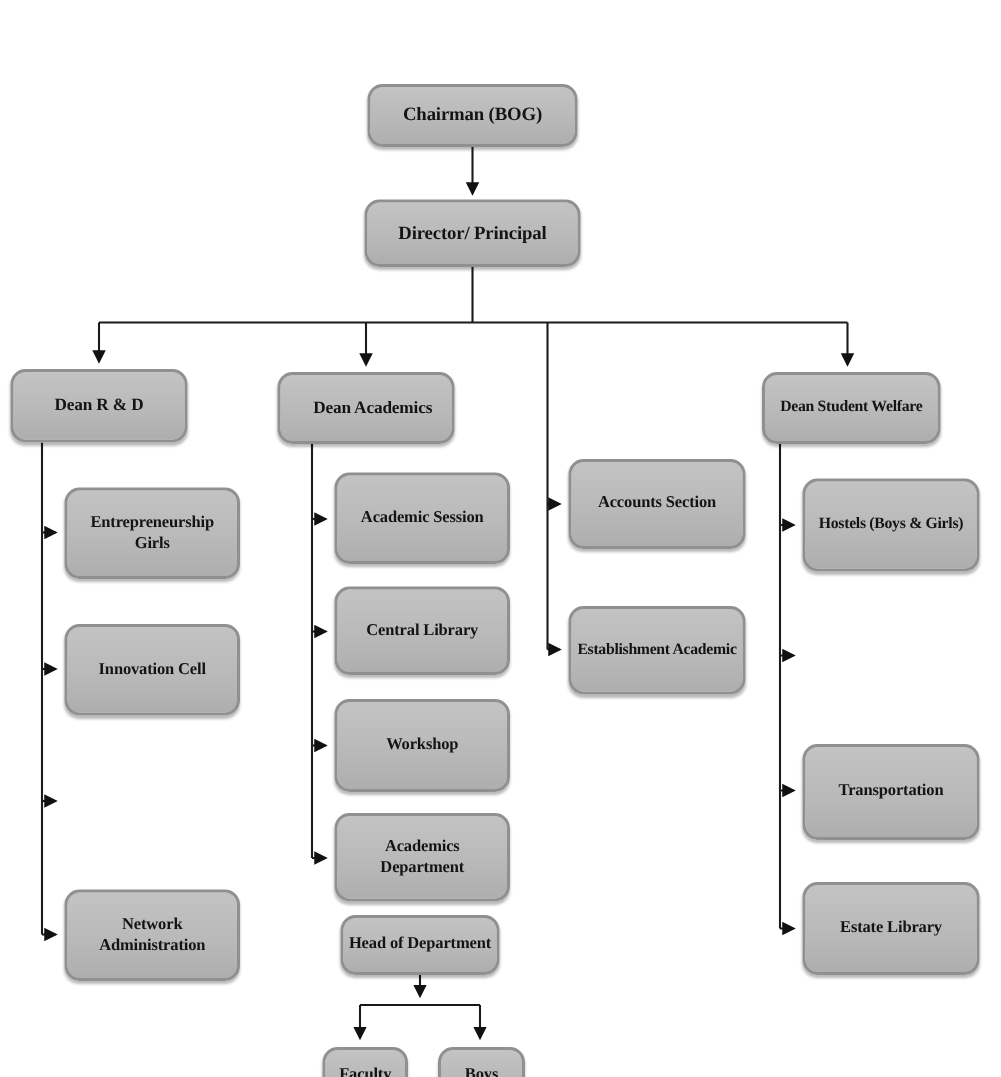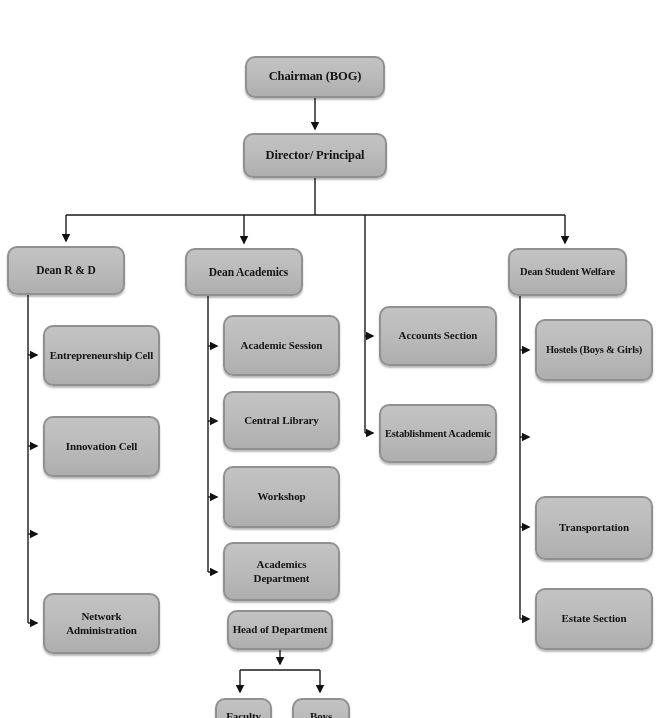--- a/index.html
+++ b/index.html
@@ -118,32 +118,32 @@
     </g>
   </svg>
 
   <div class="node lvl-top" id="n-chairman">Chairman (BOG)</div>
   <div class="node lvl-top" id="n-director">Director/ Principal</div>
 
   <div class="node lvl-dean" id="n-dean-rd">Dean R &amp; D</div>
   <div class="node lvl-dean" id="n-dean-academics">Dean Academics</div>
   <div class="node lvl-dean tight" id="n-dean-sw">Dean Student Welfare</div>
 
-  <div class="node lvl-child" id="n-entrepreneurship">Entrepreneurship Cell</div>
+  <div class="node lvl-child" id="n-entrepreneurship">Entrepreneurship Girls</div>
   <div class="node lvl-child" id="n-innovation">Innovation Cell</div>
   <div class="node lvl-child" id="n-network">Network Administration</div>
 
   <div class="node lvl-child" id="n-academic-session">Academic Session</div>
   <div class="node lvl-child" id="n-central-library">Central Library</div>
   <div class="node lvl-child" id="n-academics-dept">Academics Department</div>
   <div class="node lvl-child" id="n-workshop">Workshop</div>
   <div class="node lvl-child" id="n-hod">Head of Department</div>
   <div class="node lvl-child" id="n-faculty">Faculty</div>
   <div class="node lvl-child" id="n-staff">Boys</div>
 
   <div class="node lvl-child" id="n-accounts">Accounts Section</div>
   <div class="node lvl-child tight" id="n-establishment">Establishment Academic</div>
 
   <div class="node lvl-child tight" id="n-hostels">Hostels (Boys &amp; Girls)</div>
   <div class="node lvl-child" id="n-transportation">Transportation</div>
-  <div class="node lvl-child" id="n-estate">Estate Section</div>
+  <div class="node lvl-child" id="n-estate">Estate Library</div>
 
 </div>
 
 </body></html>

